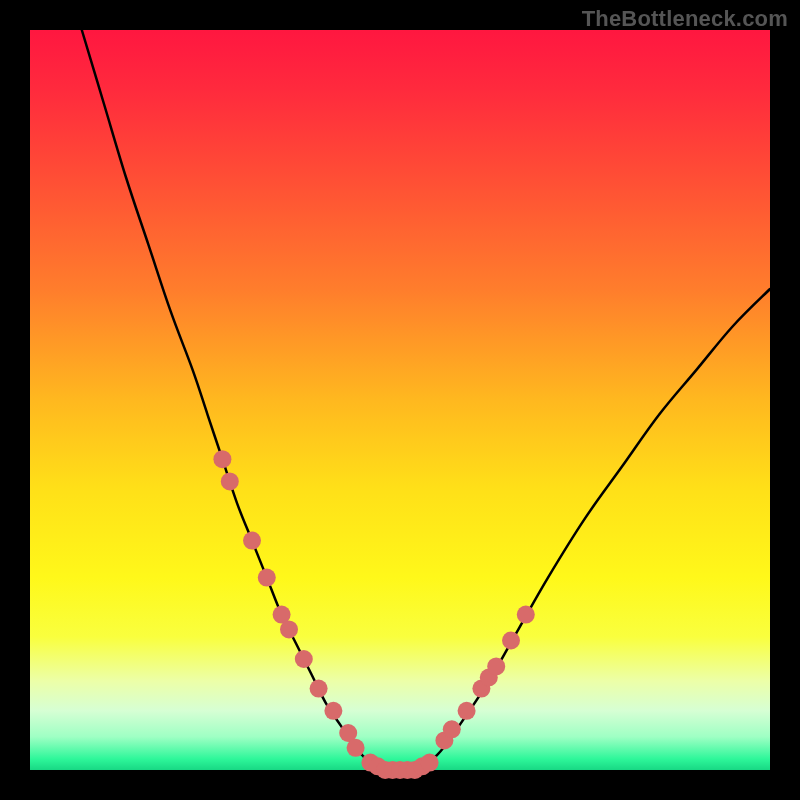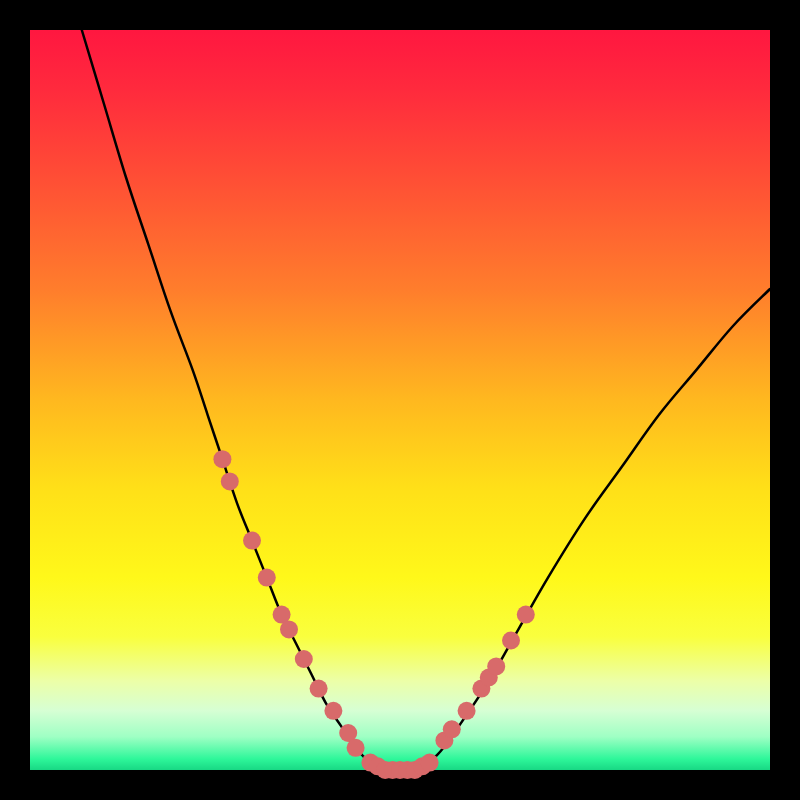--- a/index.html
+++ b/index.html
@@ -78,13 +78,14 @@
         <circle cx="444.40000000000003" cy="740.4" r="9" fill="#d86a6a"></circle>
         <circle cx="451.79999999999995" cy="729.3" r="9" fill="#d86a6a"></circle>
         <circle cx="466.59999999999997" cy="710.8" r="9" fill="#d86a6a"></circle>
         <circle cx="481.4" cy="688.6" r="9" fill="#d86a6a"></circle>
         <circle cx="488.8" cy="677.5" r="9" fill="#d86a6a"></circle>
         <circle cx="496.2" cy="666.4" r="9" fill="#d86a6a"></circle>
         <circle cx="511" cy="640.5" r="9" fill="#d86a6a"></circle>
         <circle cx="525.8" cy="614.6" r="9" fill="#d86a6a"></circle>
       </g>
     </svg>
+  <div class="watermark">TheBottleneck.com</div>
 </div>
 
 </body></html>

